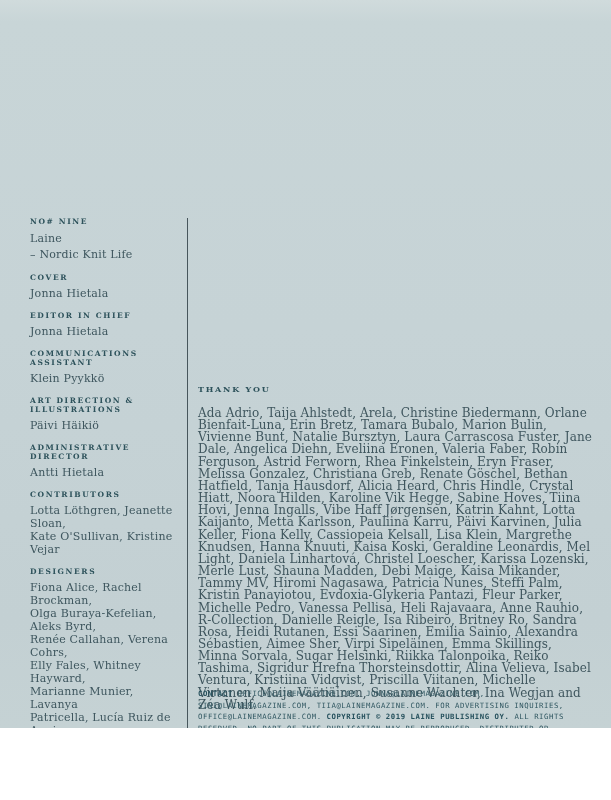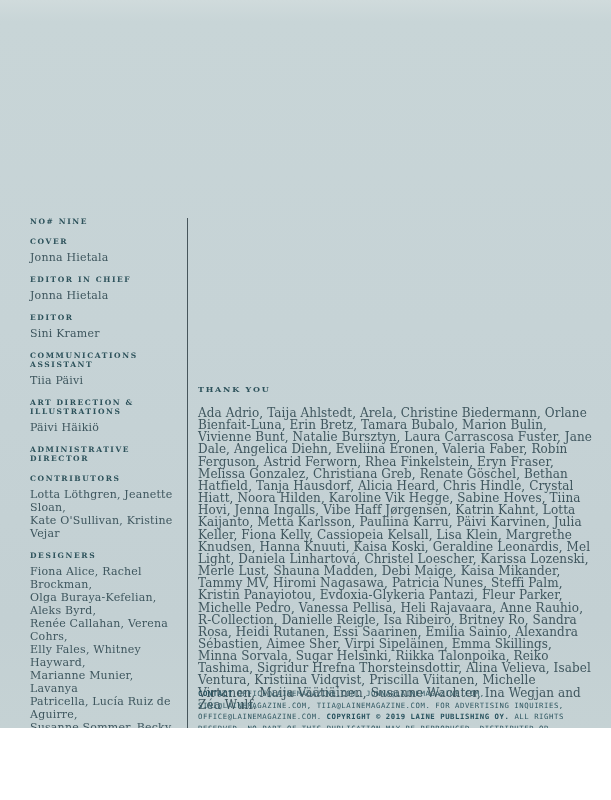--- a/index.html
+++ b/index.html
@@ -92,43 +92,42 @@
   }
 </style>
 </head>
 <body>
 
 <div class="page">
 
   <div class="left-col">
     <section class="sec">
       <div class="sec-head">NO# NINE</div>
+      <div class="sec-body title-lines">Laine
+– Nordic Knit Life</div>
     </section>
     <section class="sec">
       <div class="sec-head">COVER</div>
       <div class="sec-body">Jonna Hietala</div>
     </section>
     <section class="sec">
       <div class="sec-head">EDITOR IN CHIEF</div>
       <div class="sec-body">Jonna Hietala</div>
     </section>
     <section class="sec">
-      <div class="sec-head">EDITOR</div>
-      <div class="sec-body">Sini Kramer</div>
-    </section>
-    <section class="sec">
       <div class="sec-head">COMMUNICATIONS ASSISTANT</div>
-      <div class="sec-body">Tiia Päivi</div>
+      <div class="sec-body">Klein Pyykkö</div>
     </section>
     <section class="sec">
       <div class="sec-head">ART DIRECTION &amp; ILLUSTRATIONS</div>
       <div class="sec-body">Päivi Häikiö</div>
     </section>
     <section class="sec">
       <div class="sec-head">ADMINISTRATIVE DIRECTOR</div>
+      <div class="sec-body">Antti Hietala</div>
     </section>
     <section class="sec">
       <div class="sec-head">CONTRIBUTORS</div>
       <div class="sec-body">Lotta Löthgren, Jeanette Sloan,
 Kate O'Sullivan, Kristine Vejar</div>
     </section>
     <section class="sec">
       <div class="sec-head">DESIGNERS</div>
       <div class="sec-body">Fiona Alice, Rachel Brockman,
 Olga Buraya-Kefelian, Aleks Byrd,

